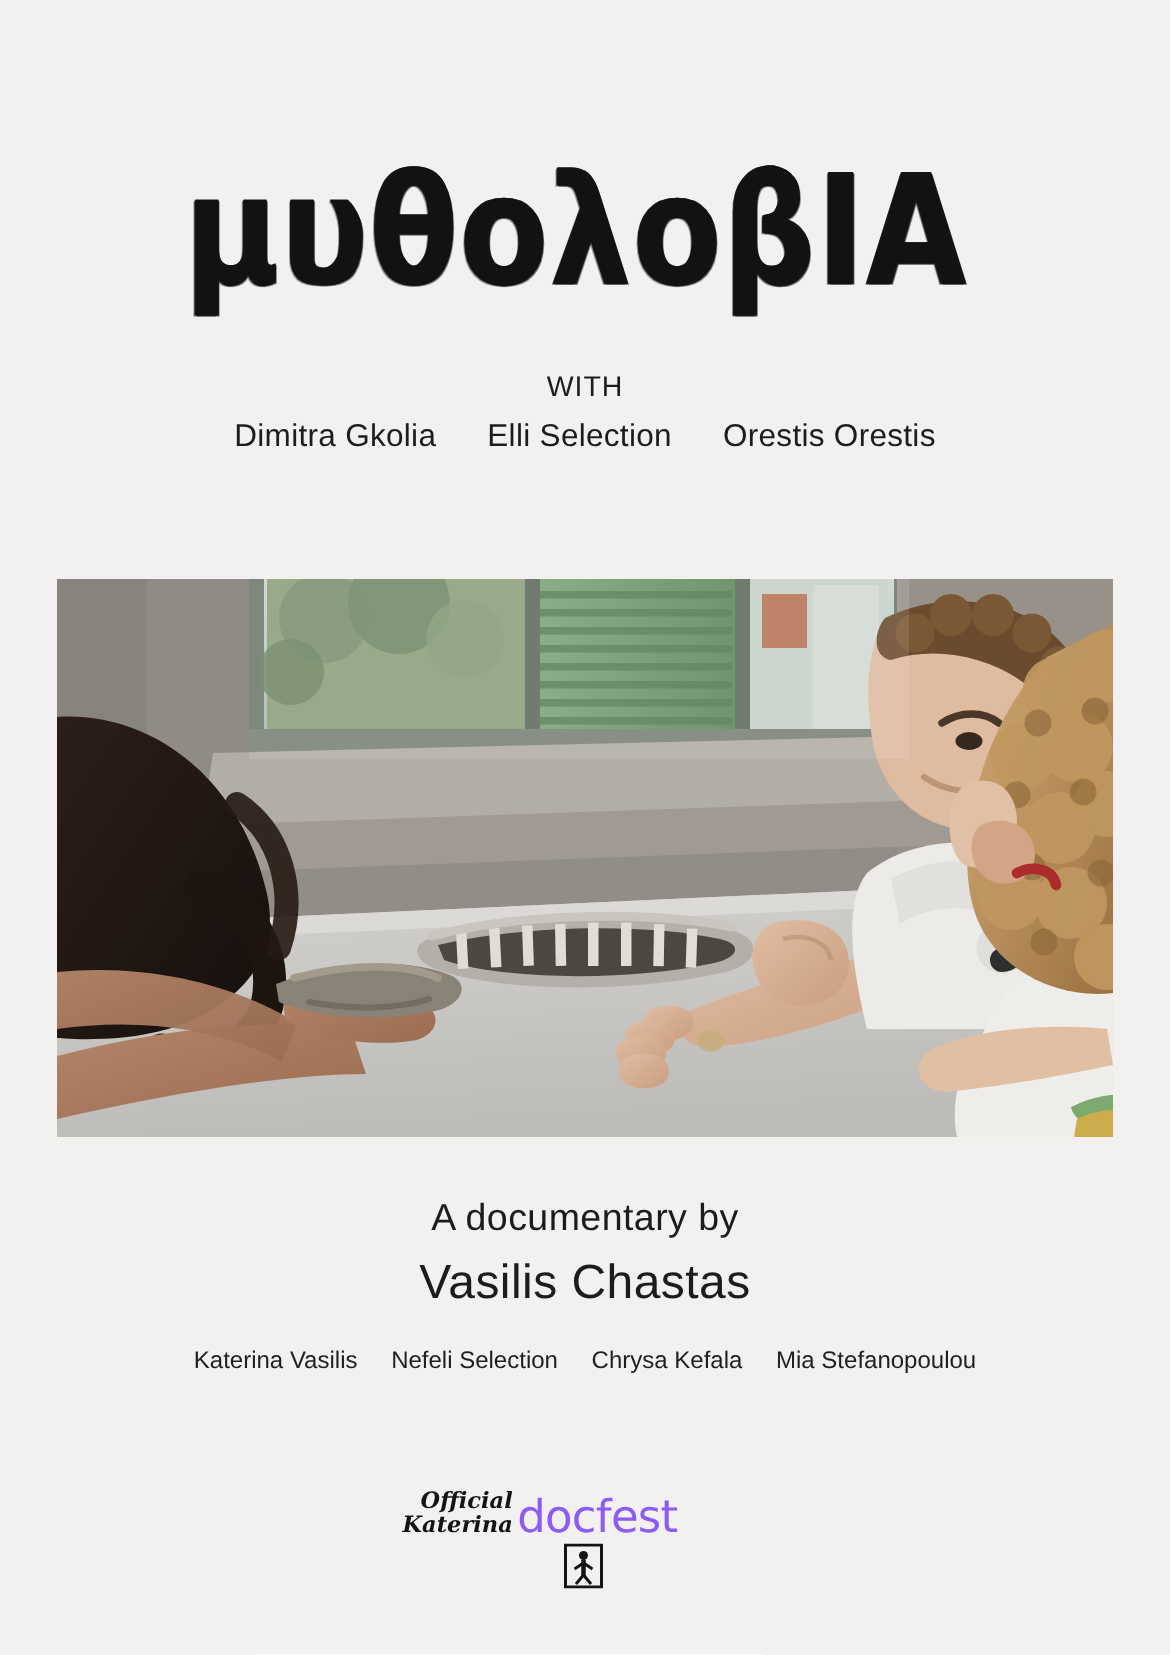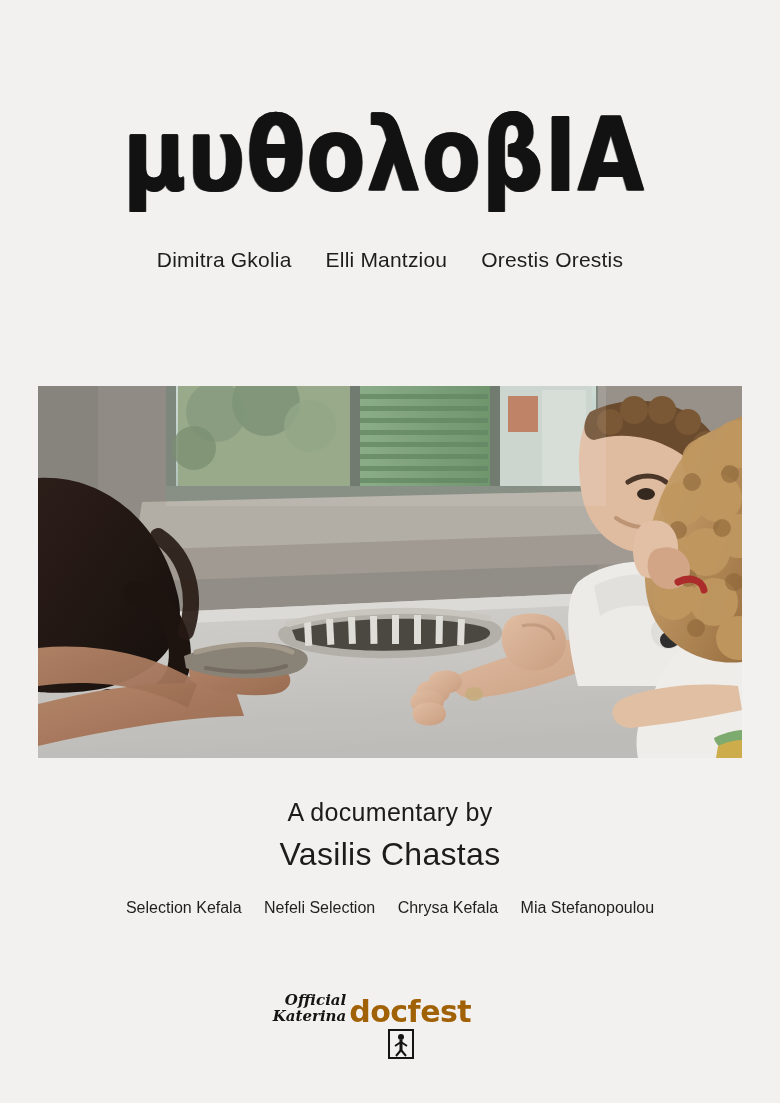--- a/index.html
+++ b/index.html
@@ -116,21 +116,21 @@
     font-size: 16px;
   }
   .crew span.cn {
     display: inline-block;
     margin: 0 9px;
   }
 
   
   .badge {
     position: absolute;
-    left: 12px;
+    left: 0;
     top: 993px;
     width: 720px;
     text-align: center;
   }
   .badge-inner {
     display: inline-block;
     position: relative;
     text-align: left;
   }
   .badge-row {
@@ -143,45 +143,46 @@
     font-style: italic;
     font-weight: 700;
     font-size: 15px;
     line-height: 1.05;
     color: #141414;
     text-align: right;
     padding-bottom: 2px;
   }
   .badge-docfest {
     font-family: "DejaVu Sans", sans-serif;
-    font-weight: 700;
+    font-weight: 400;
     font-size: 30px;
     letter-spacing: -0.5px;
-    color: #a16207;
+    color: #8b5cf6;
     line-height: 1;
   }
   .badge-mark {
     margin-top: 2px;
     text-align: center;
     padding-left: 58px;
   }
 </style>
 </head>
 <body>
 
 <div class="poster">
 
   <div class="title-wrap">
     <div class="title">μυθολοβΙΑ</div>
   </div>
 
   <div class="with-block">
+    <div class="with-label">WITH</div>
     <div class="with-names-row">
       <span class="nm">Dimitra Gkolia</span>
-      <span class="nm">Elli Mantziou</span>
+      <span class="nm">Elli Selection</span>
       <span class="nm">Orestis Orestis</span>
     </div>
   </div>
 
   <div class="photo">
     <svg width="704" height="372" viewBox="0 0 704 372" xmlns="http://www.w3.org/2000/svg" aria-hidden="true">
       <defs>
         <linearGradient id="tableGrad" x1="0" y1="0" x2="0.2" y2="1">
           <stop offset="0" stop-color="#d8d6d2"></stop>
           <stop offset="0.5" stop-color="#cfcdc9"></stop>
@@ -359,21 +360,21 @@
       <rect x="0" y="0" width="704" height="372" fill="#6b665d" opacity="0.05"></rect>
     </svg>
   </div>
 
   <div class="doc-by">
     <div class="l1">A documentary by</div>
     <div class="l2">Vasilis Chastas</div>
   </div>
 
   <div class="crew">
-    <span class="cn">Selection Kefala</span>
+    <span class="cn">Katerina Vasilis</span>
     <span class="cn">Nefeli Selection</span>
     <span class="cn">Chrysa Kefala</span>
     <span class="cn">Mia Stefanopoulou</span>
   </div>
 
   <div class="badge">
     <div class="badge-inner">
       <div class="badge-row">
         <div class="badge-official">
           <div>Official</div>

